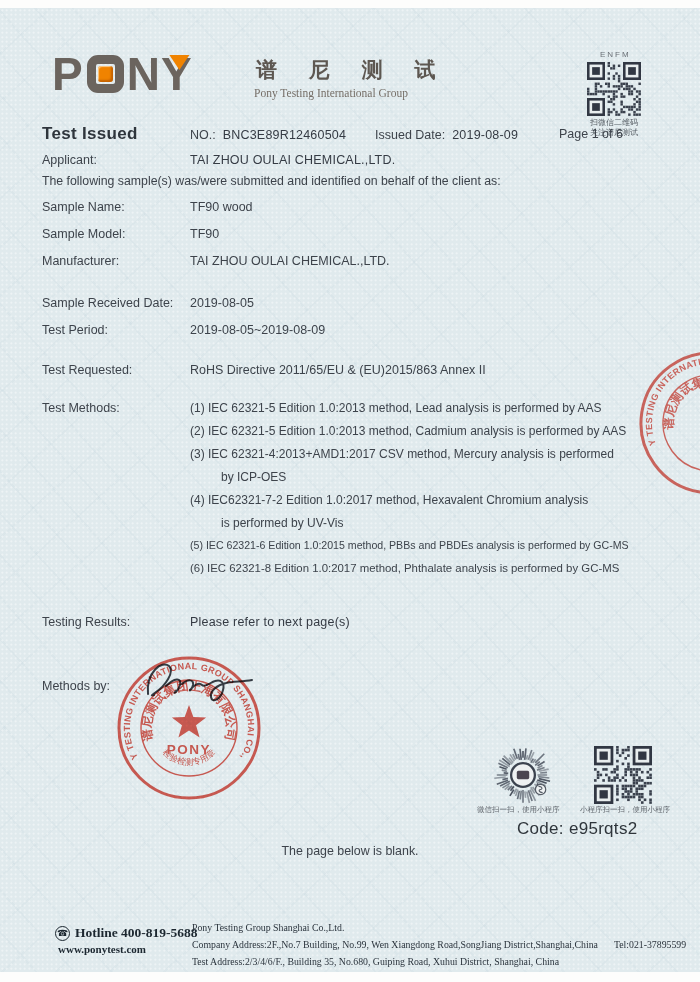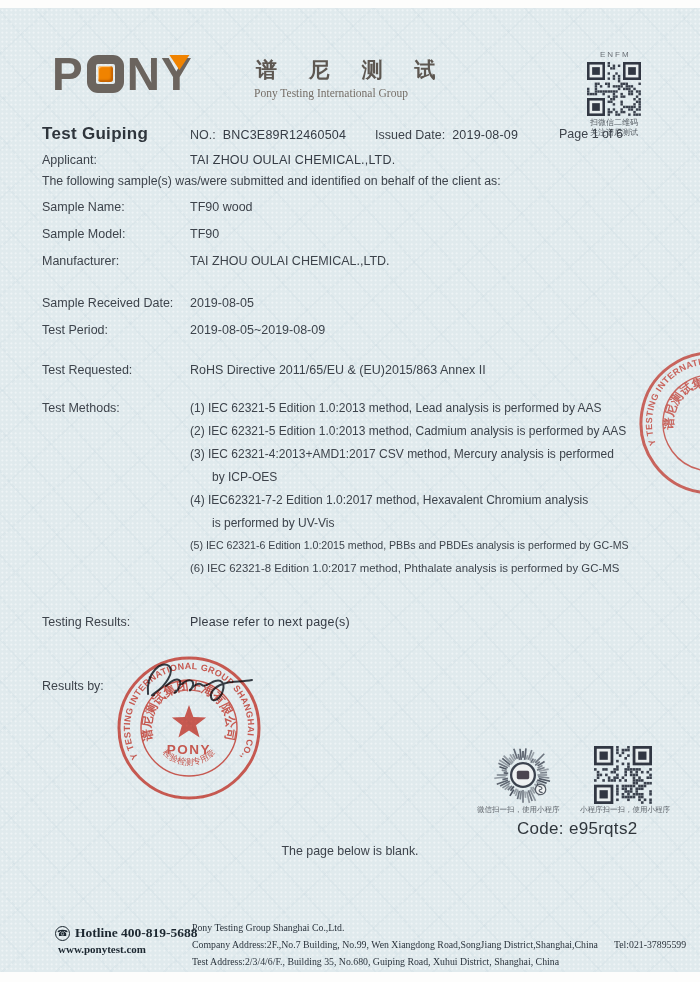--- a/index.html
+++ b/index.html
@@ -43,21 +43,21 @@
   .inline-pair { display:flex; gap:7px; }
   .lab { color:#3d434b; }
   .val { color:#353b44; letter-spacing:.2px; }
   .intro { position:absolute; left:42px; top:166px; font-size:12.3px; }
 
   .frow { position:absolute; left:42px; width:630px; display:flex; }
   .flabel { flex:0 0 148px; }
   .fvalue { flex:1; }
 
   .mline { position:absolute; left:190px; font-size:12px; }
-  .mline.ind { left:212px;text-align:center; }
+  .mline.ind { left:221px;text-align:center; }
   .mline.s1 { font-size:10.6px; }
   .mline.s2 { font-size:11.4px; }
 
   
   .stamp { position:absolute; mix-blend-mode:multiply; }
   .sig { position:absolute; mix-blend-mode:multiply; }
 
   
   .cap7 { position:absolute; font-size:7.5px; color:#60666d; }
   .code-text { position:absolute; left:517px; top:811px; font-size:17px; color:#2f353b; letter-spacing:.3px; }
@@ -207,21 +207,21 @@
         <rect x="41.142857142857146" y="5.142857142857143" width="7.714285714285715" height="7.714285714285715" fill="#313743"></rect>
         <rect x="0" y="36" width="18" height="18" fill="#313743"></rect>
         <rect x="2.5714285714285716" y="38.57142857142858" width="12.857142857142858" height="12.857142857142858" fill="#e8edee"></rect>
         <rect x="5.142857142857143" y="41.142857142857146" width="7.714285714285715" height="7.714285714285715" fill="#313743"></rect>
       </svg>
     <div class="qr-top-cap">
       <div>扫微信二维码</div>
       <div>关注谱尼测试</div>
     </div>
 
-    <div class="title">Test Guiping</div>
+    <div class="title">Test Issued</div>
     <div class="abs inline-pair" style="left:190px;top:120px">
       <span class="lab">NO.:</span>
       <span class="val">BNC3E89R12460504</span>
     </div>
     <div class="abs inline-pair" style="left:375px;top:120px">
       <span class="lab">Issued Date:</span>
       <span class="val">2019-08-09</span>
     </div>
     <div class="abs" style="left:559px;top:119px">Page 1 of 6</div>
 
@@ -260,21 +260,21 @@
     <div class="mline" style="top:416px">(2) IEC 62321-5 Edition 1.0:2013 method, Cadmium analysis is performed by AAS</div>
     <div class="mline" style="top:439px">(3) IEC 62321-4:2013+AMD1:2017 CSV method, Mercury analysis is performed</div>
     <div class="mline ind" style="top:462px">by ICP-OES</div>
     <div class="mline" style="top:485px">(4) IEC62321-7-2 Edition 1.0:2017 method, Hexavalent Chromium analysis</div>
     <div class="mline ind" style="top:508px">is performed by UV-Vis</div>
     <div class="mline s1" style="top:531px">(5) IEC 62321-6 Edition 1.0:2015 method, PBBs and PBDEs analysis is performed by GC-MS</div>
     <div class="mline s2" style="top:554px">(6) IEC 62321-8 Edition 1.0:2017 method, Phthalate analysis is performed by GC-MS</div>
 
     <div class="abs" style="left:42px;top:607px">Testing Results:</div>
     <div class="abs val" style="left:190px;top:607px">Please refer to next page(s)</div>
-    <div class="abs" style="left:42px;top:671px">Results by:</div>
+    <div class="abs" style="left:42px;top:671px">Methods by:</div>
 
     <svg class="stamp" style="left:114px;top:645px;opacity:.92" width="150" height="150" viewBox="0 0 150 150">
       <defs>
         <path id="s1a" d="M 23.9,104.5 A 59,59 0 1 1 126.1,104.5"></path>
         <path id="s1b" d="M 41.5,92.8 A 38,38 0 1 1 108.5,92.8"></path>
         <path id="s1c" d="M 44,94 A 36,36 0 0 0 106,94"></path>
       </defs>
       <g fill="none" stroke="#dd5247">
         <circle cx="75" cy="75" r="70" stroke-width="3"></circle>
         <circle cx="75" cy="75" r="48" stroke-width="1.4"></circle>

